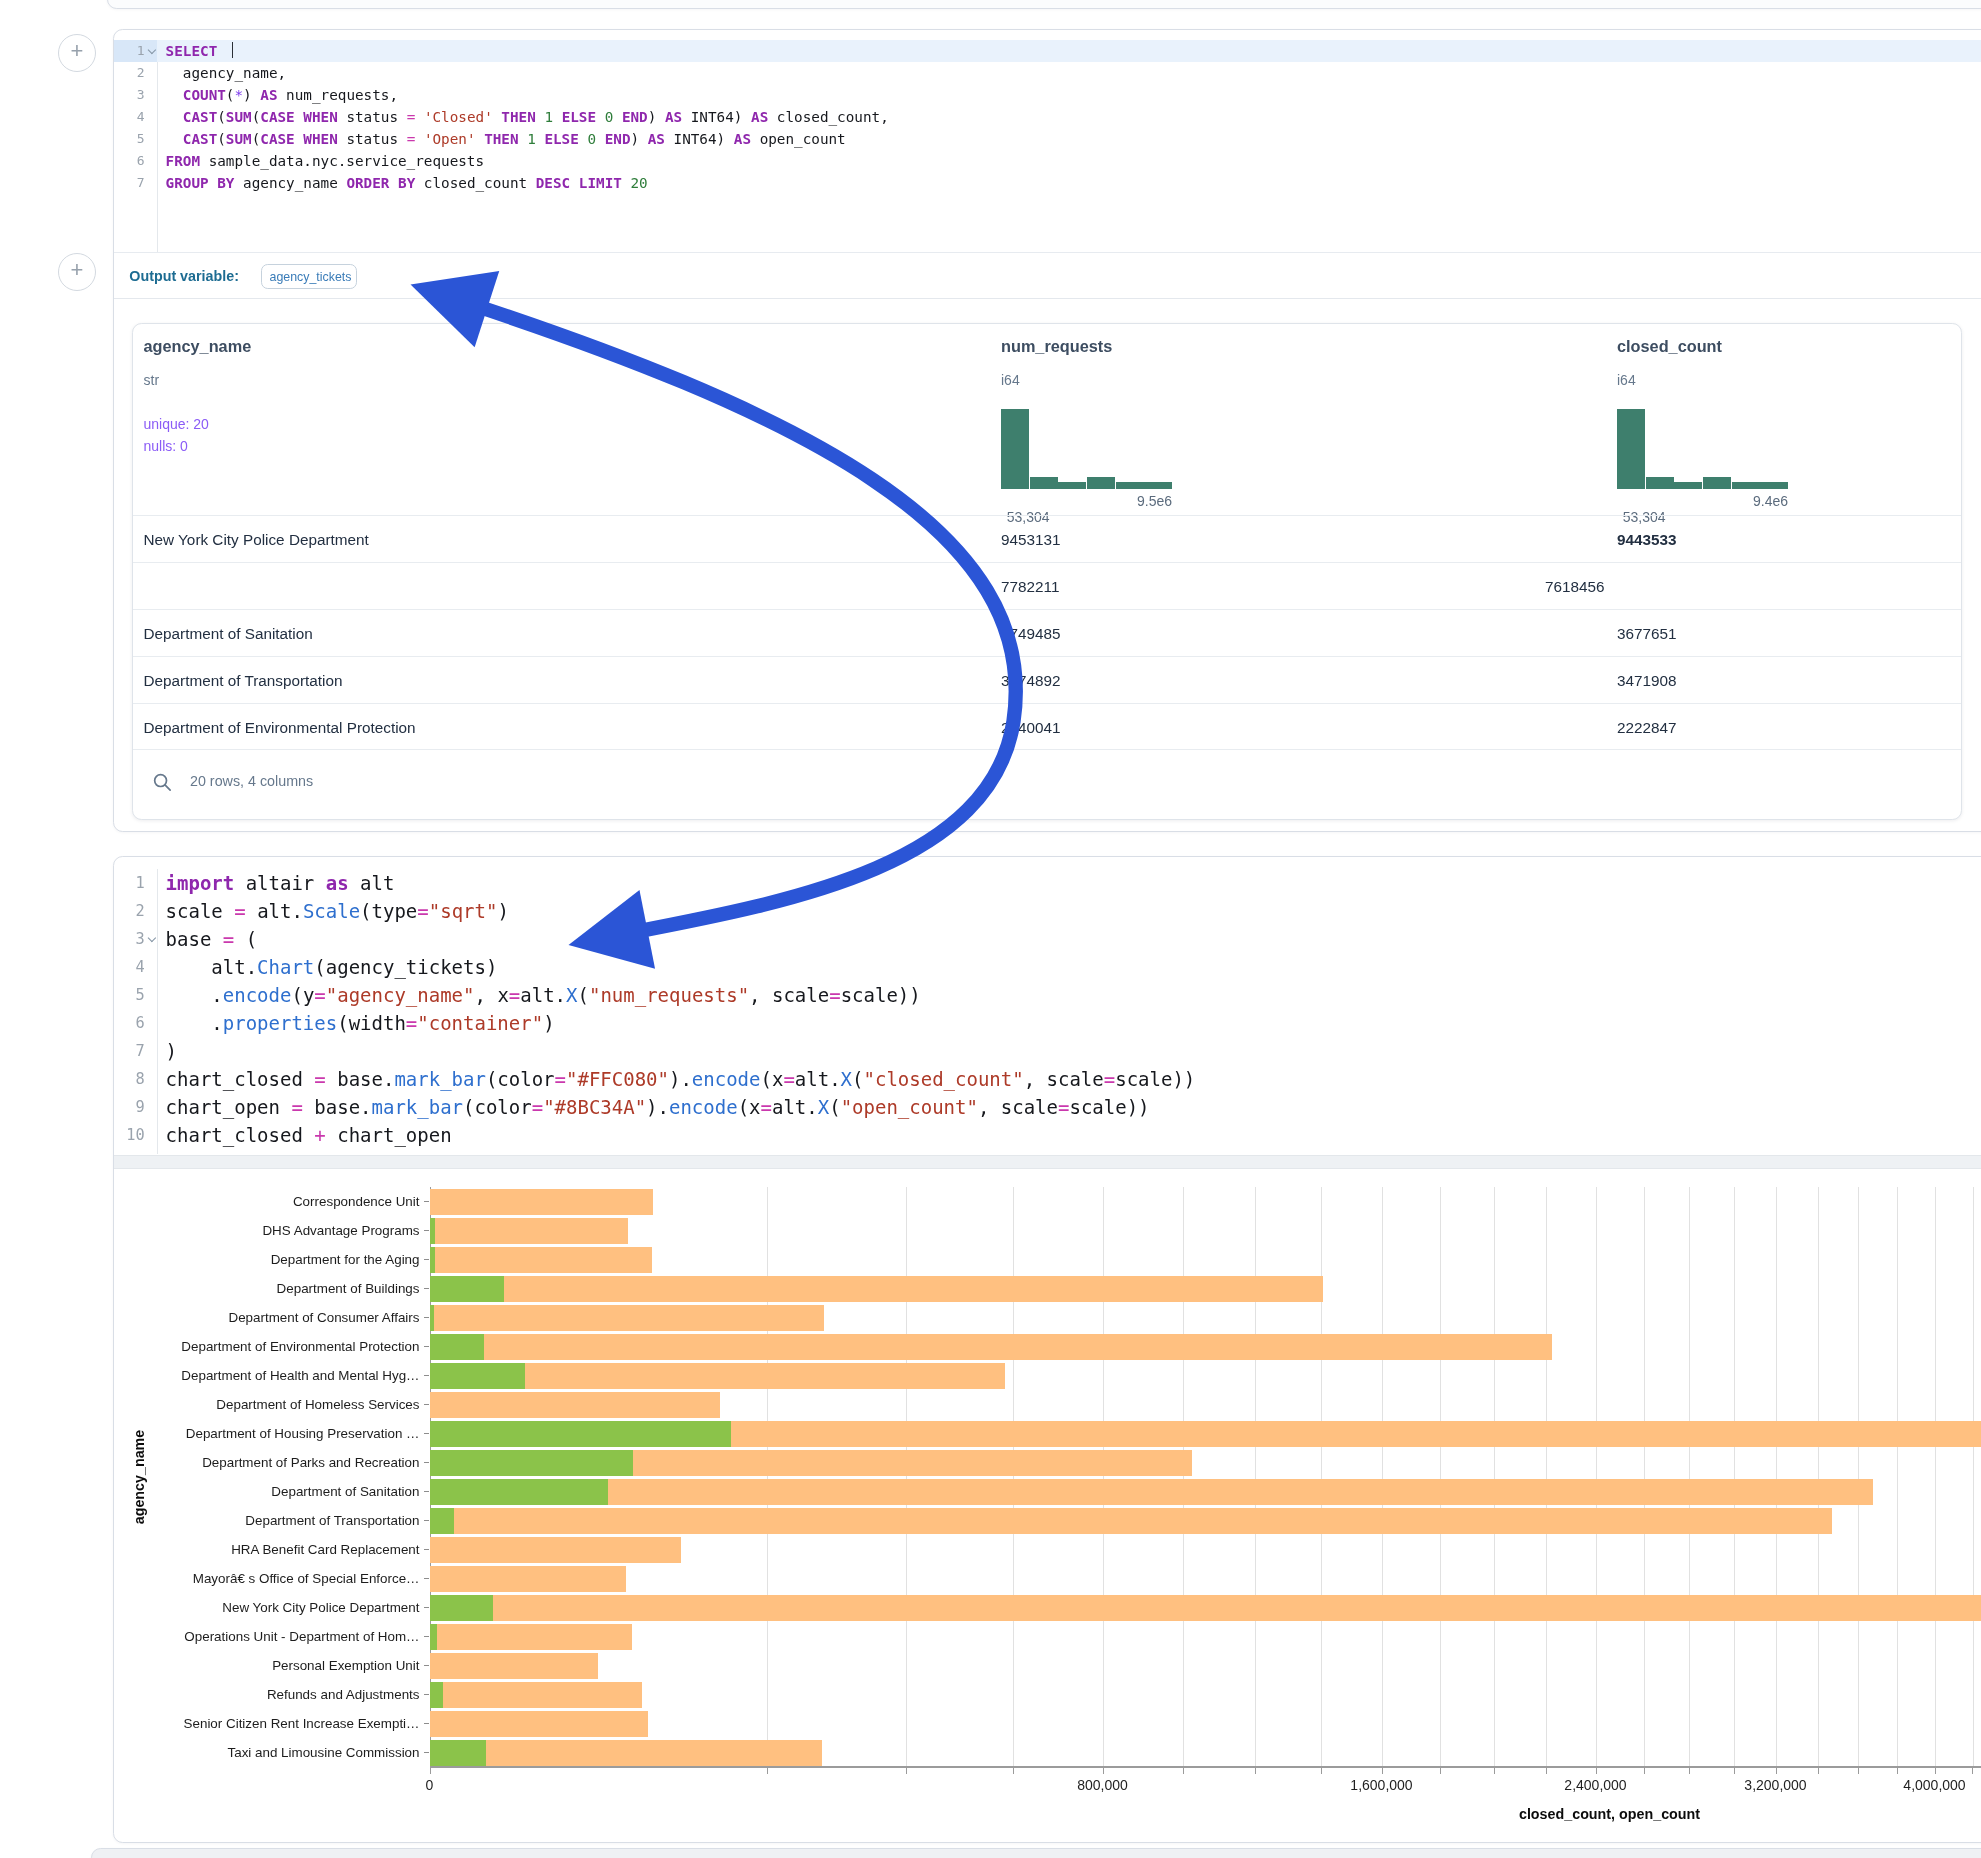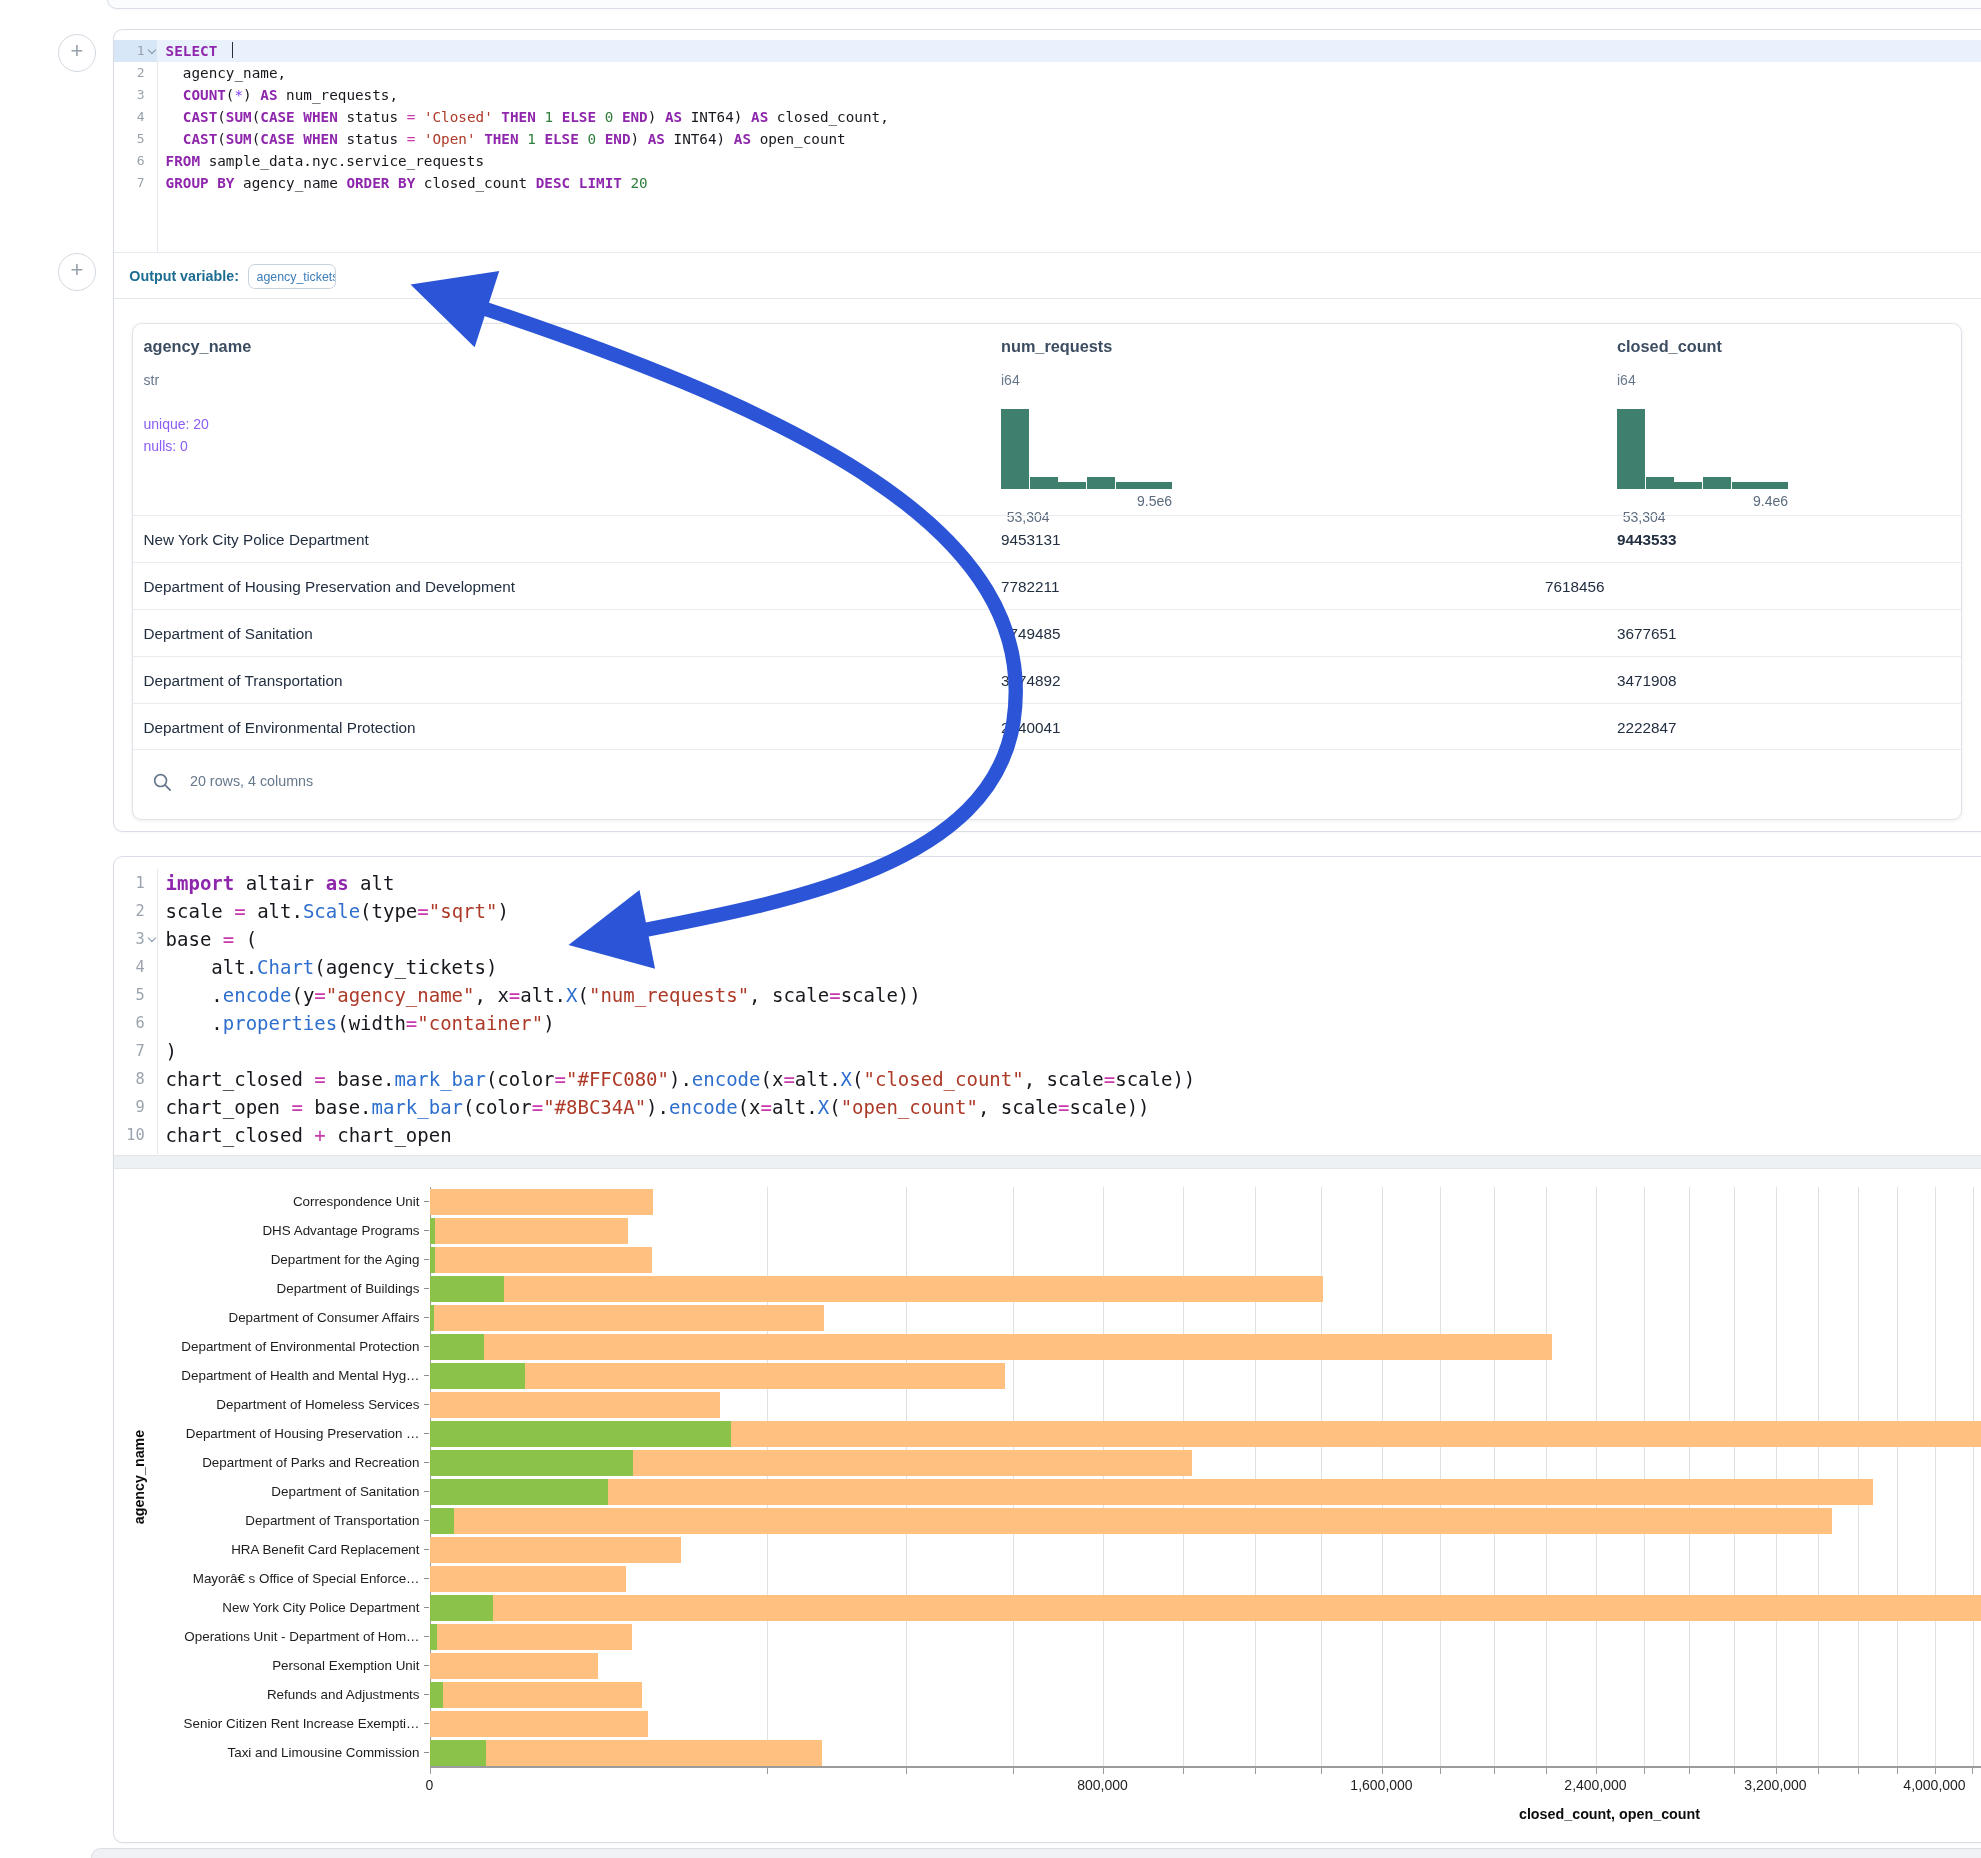--- a/index.html
+++ b/index.html
@@ -35,21 +35,21 @@
   #sql-code{top:9.6px;height:212px;font:14.3px/22px "DejaVu Sans Mono",monospace;}
   #sql-code .code-line{height:22px;}
   #sql-code .gutter{font-size:13px;}
   #py-code{top:11.5px;height:285px;font:19px/28px "DejaVu Sans Mono",monospace;}
   #py-code .code-line{height:28px;}
   #py-code .gutter{font-size:15.3px;}
   
   #output-row{position:absolute;left:0;right:0;top:222px;height:46px;border-top:1px solid #e7ebf0;
               display:flex;align-items:center;}
   #output-label{margin-left:15.3px;font-size:14.3px;font-weight:bold;color:#1d6c92;}
-  #output-chip{margin-left:9px;width:88px;height:25px;border:1px solid #c6d2dd;border-radius:6.7px;
+  #output-chip{margin-left:22px;width:96px;height:25px;border:1px solid #c6d2dd;border-radius:6.7px;
                font-size:12.4px;color:#3a7cb8;line-height:25px;padding-left:7.6px;box-sizing:border-box;
                overflow:hidden;white-space:nowrap;background:#fff;}
   #sql-bottom-sep{position:absolute;left:0;right:0;top:268px;height:1px;background:#e4e8ed;}
   
   #results-table{position:absolute;left:18px;top:293px;width:1828px;height:495px;background:#fff;
                  border:1px solid #dfe4ea;border-radius:9.6px;box-shadow:0 1px 3.8px rgba(20,30,50,0.08);
                  overflow:hidden;}
   .th-col{position:absolute;top:13.4px;}
   .th-name{font-size:16.3px;font-weight:bold;color:#3d4d61;}
   .th-type{font-size:14px;color:#66788c;margin-top:16px;}
@@ -194,21 +194,20 @@
             </div>
           </div>
         </div>
       <div id="tbl-rows">
           <div class="t-row" style="top: 191px;">
             <div class="t-cell" style="left: 10.5px; width: 813px;">New York City Police Department</div>
             <div class="t-cell" style="left: 868px;">9453131</div>
             <div class="t-cell" style="left: 1484px; font-weight: bold;">9443533</div>
           </div>
           <div class="t-row" style="top: 238px;">
-            <div class="t-cell" style="left: 10.5px; width: 813px;">Department of Housing Preservation and Development</div>
             <div class="t-cell" style="left: 868px;">7782211</div>
             <div class="t-cell" style="left: 1412px;">7618456</div>
           </div>
           <div class="t-row" style="top: 285px;">
             <div class="t-cell" style="left: 10.5px; width: 813px;">Department of Sanitation</div>
             <div class="t-cell" style="left: 868px;">3749485</div>
             <div class="t-cell" style="left: 1484px;">3677651</div>
           </div>
           <div class="t-row" style="top: 332px;">
             <div class="t-cell" style="left: 10.5px; width: 813px;">Department of Transportation</div>

